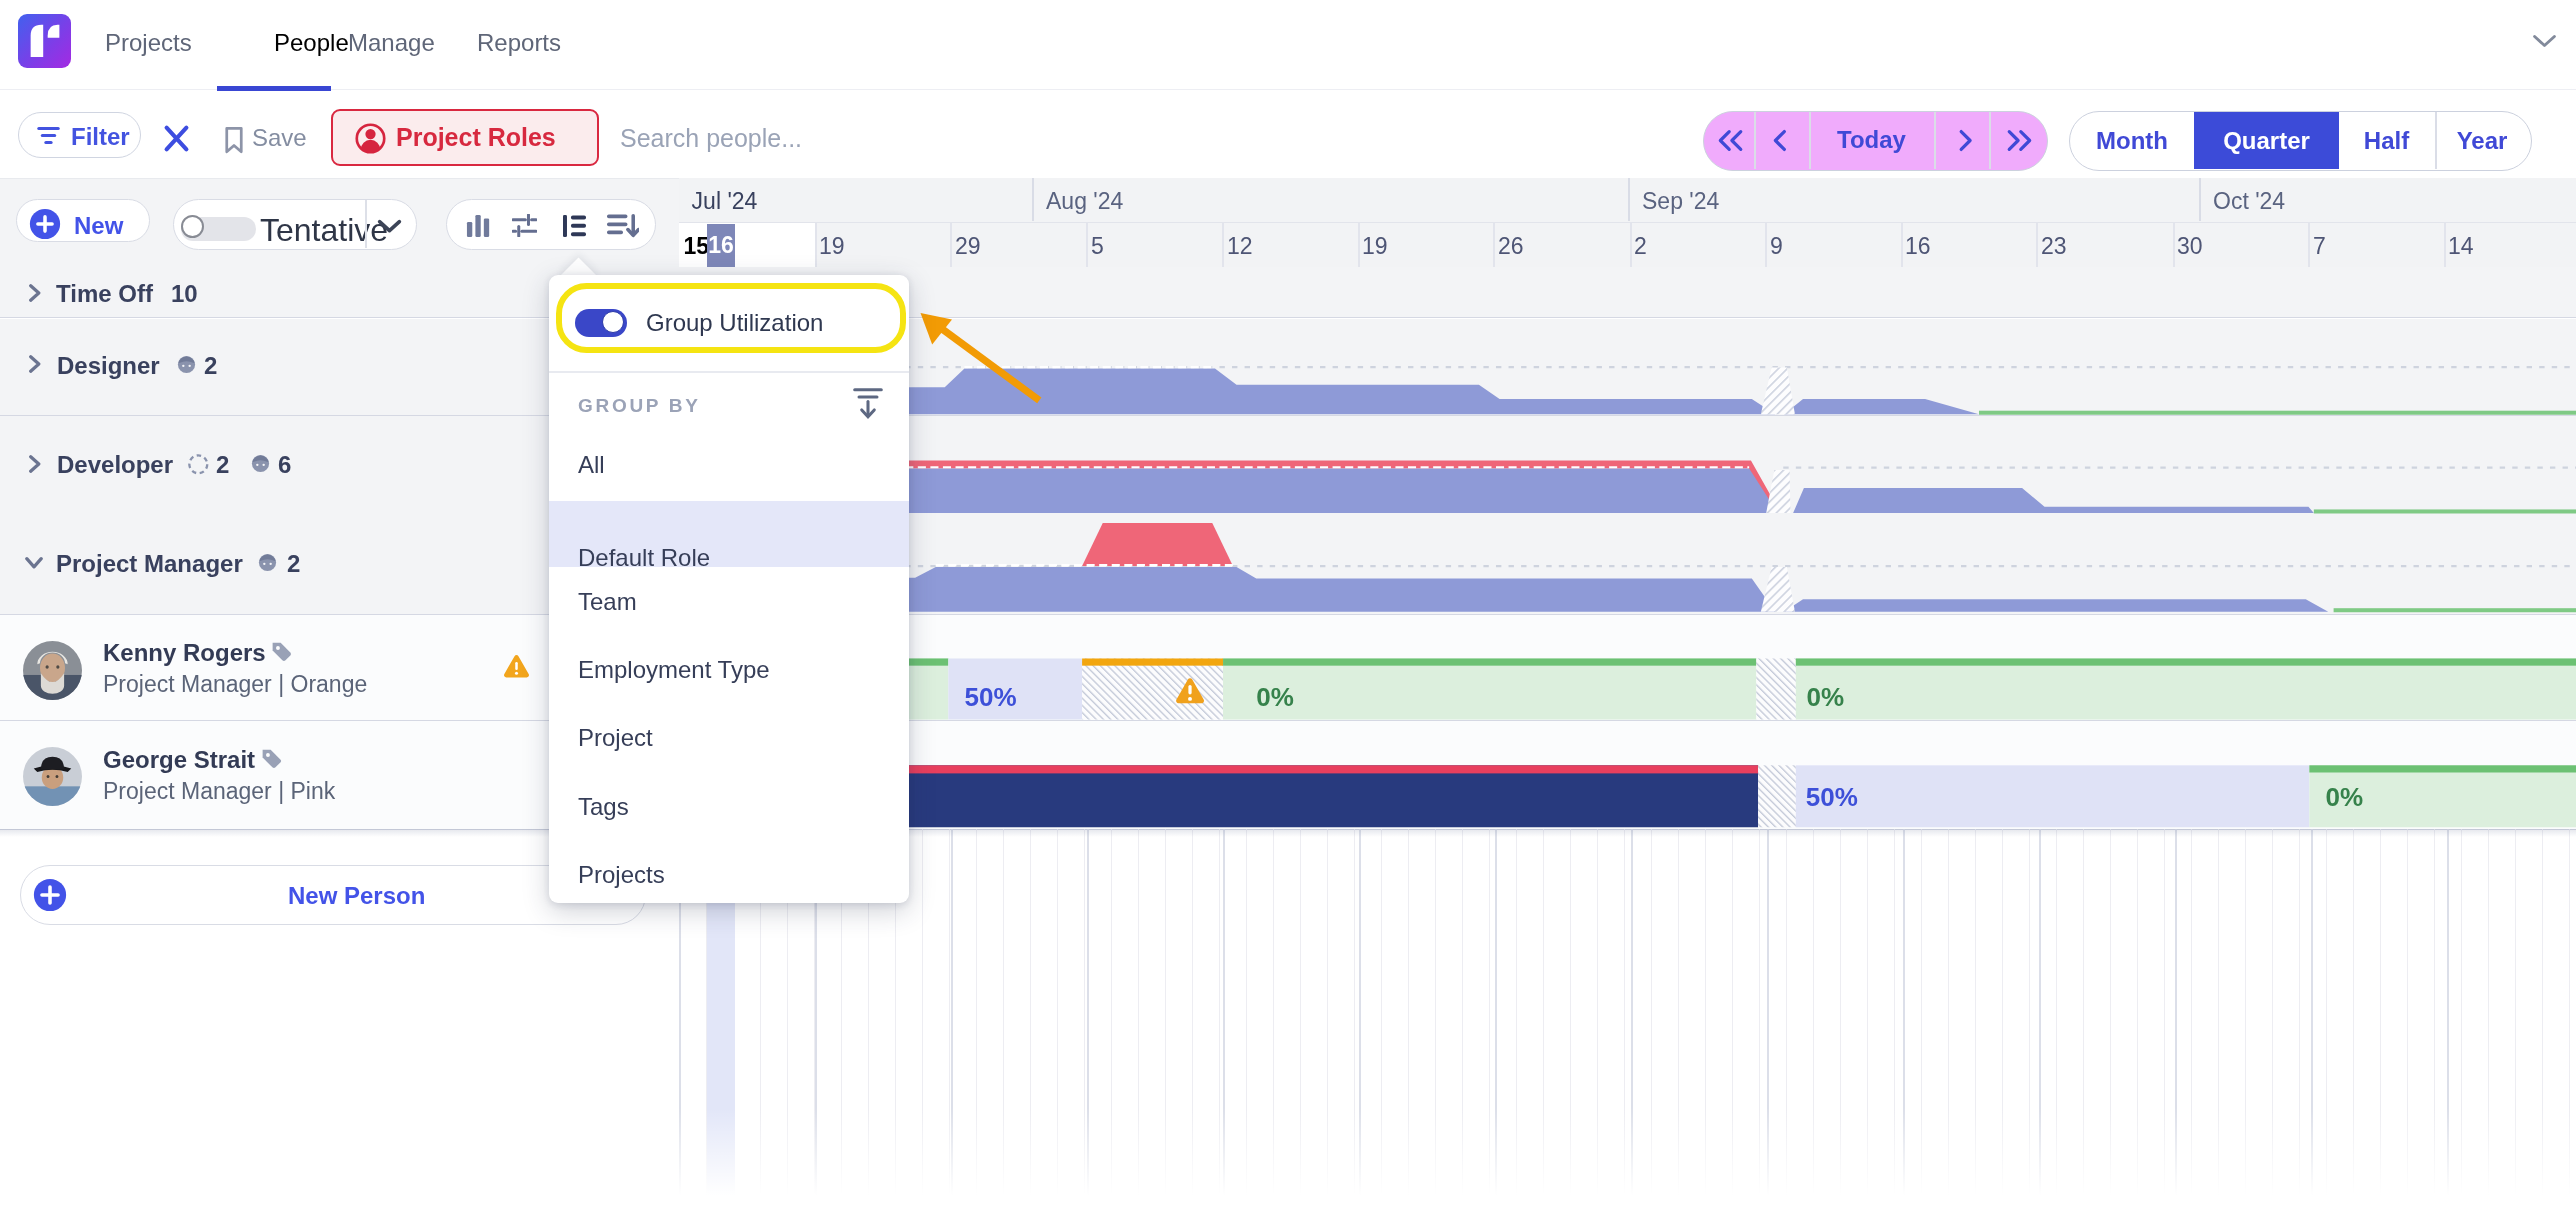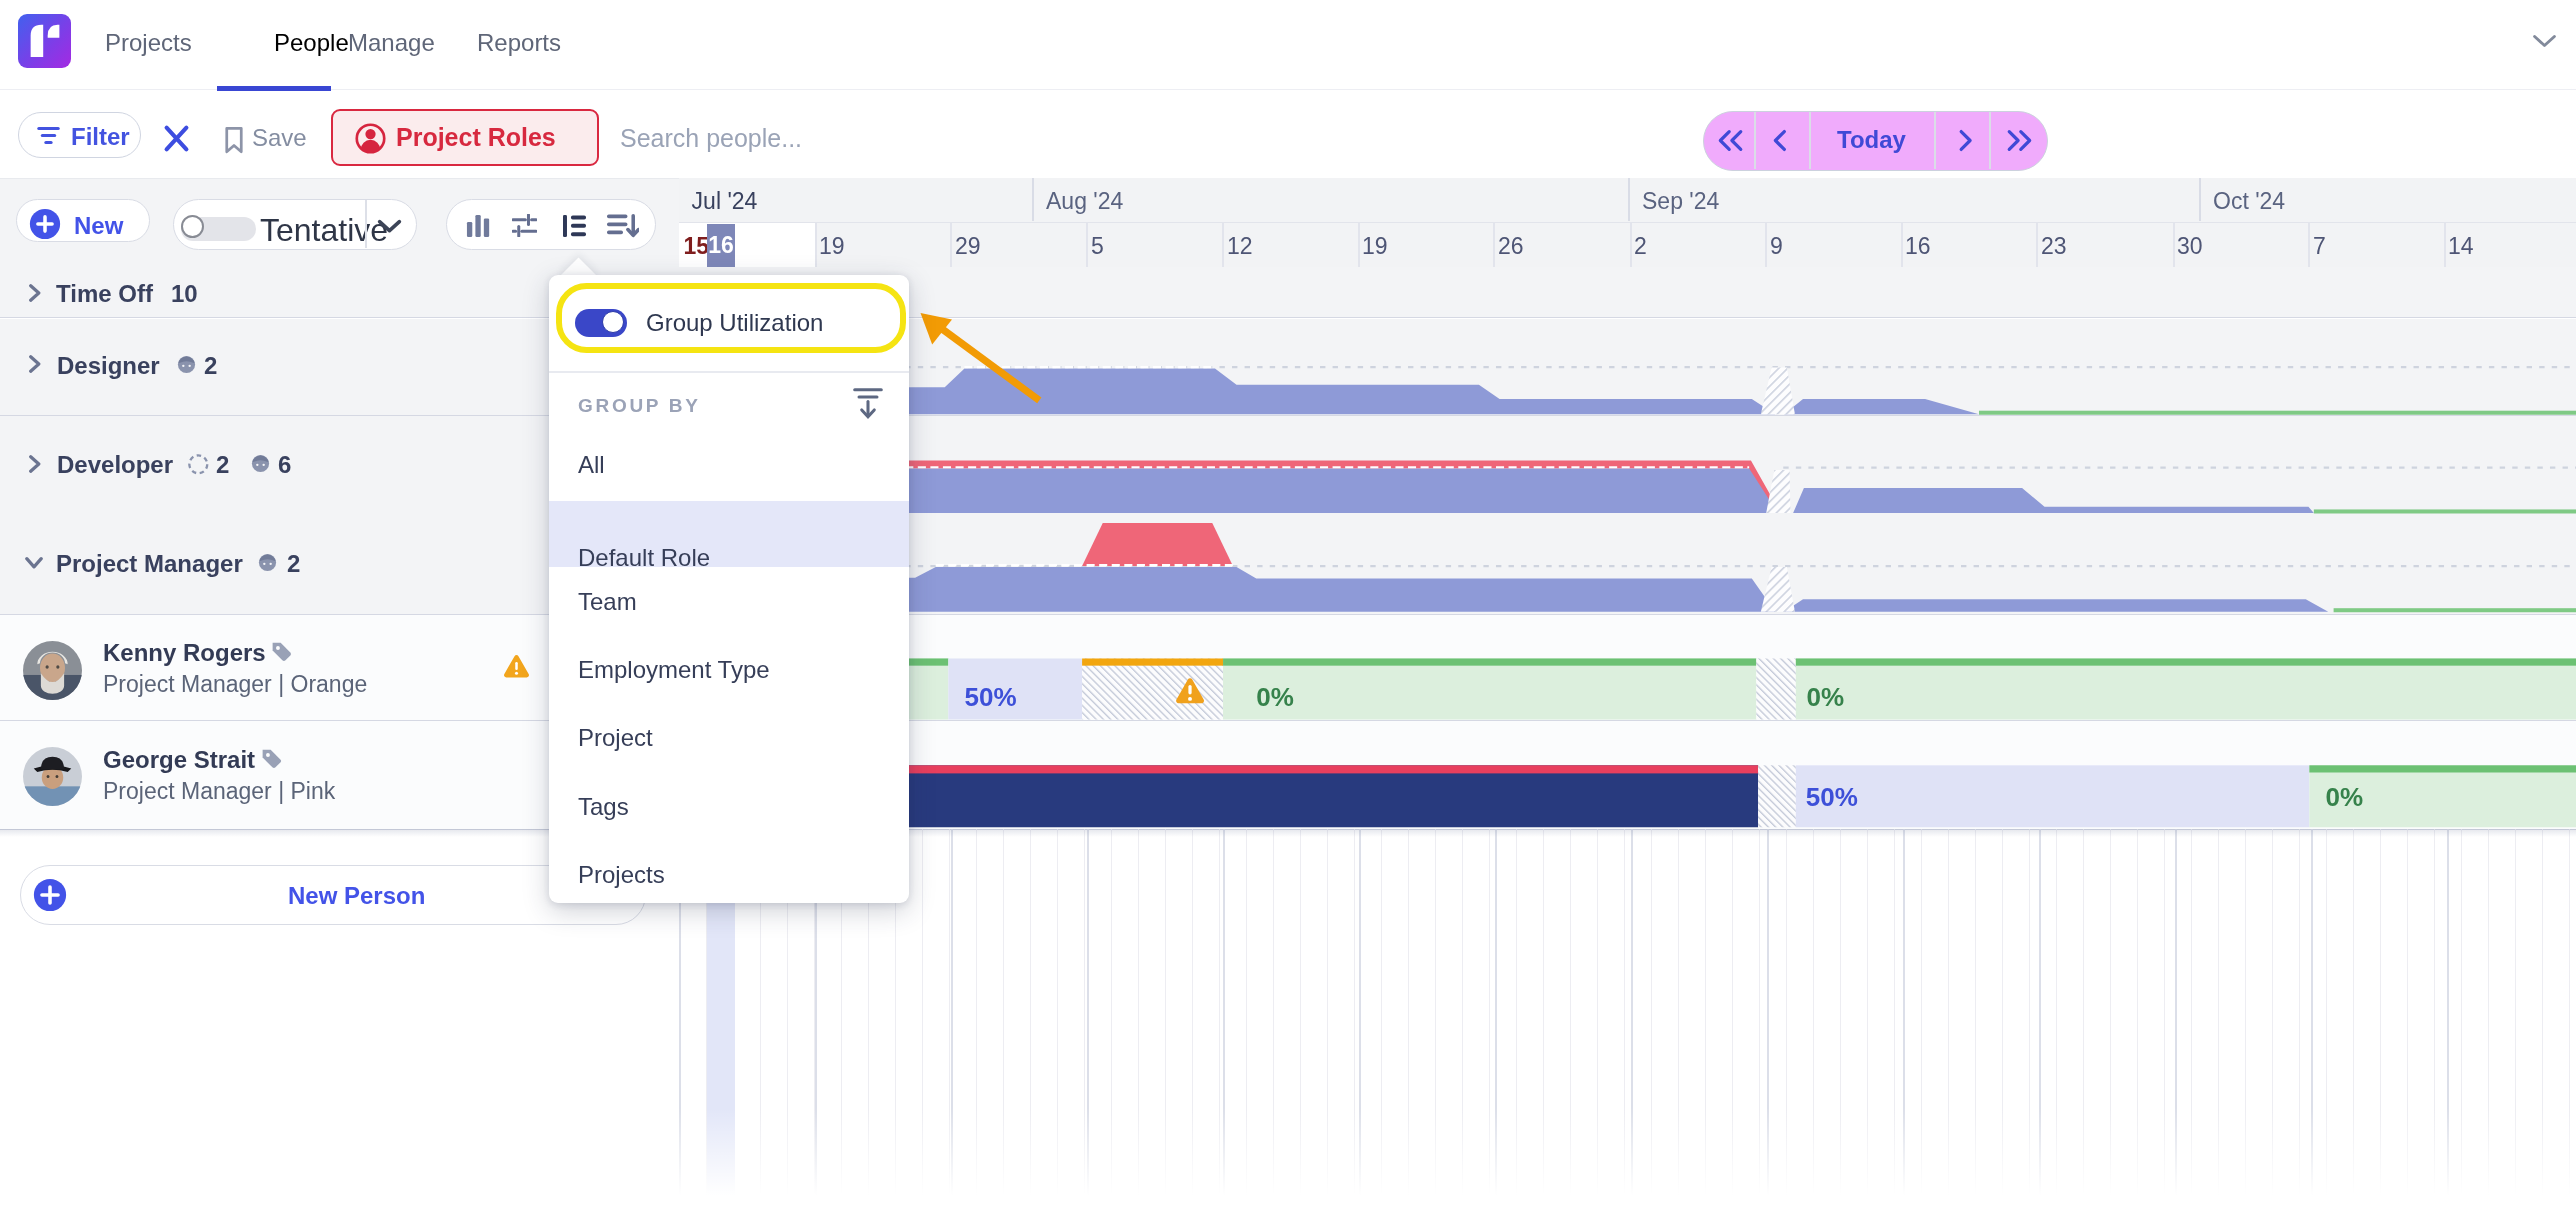--- a/index.html
+++ b/index.html
@@ -134,20 +134,27 @@
     <svg style="position:absolute;left:250px;top:16px;" width="21.5" height="25" viewBox="0 0 24 28">
       <path d="M8 4 L18 14 L8 24" fill="none" stroke="#4049d6" stroke-width="3.6" stroke-linecap="round" stroke-linejoin="round"></path>
         </svg>
     <svg style="position:absolute;left:299px;top:16px;" width="32" height="25" viewBox="0 0 36 28">
       <g fill="none" stroke="#4049d6" stroke-width="3.6" stroke-linecap="round" stroke-linejoin="round">
         <path d="M7 4 L17 14 L7 24"></path>
             <path d="M20 4 L30 14 L20 24"></path>
           </g>
         </svg>
   </div>
+  <div id="viewgrp">
+    <div class="vcell" style="left:0px; width:124px;">Month</div>
+    <div class="vcell" style="left:124px; width:145px; background:#3c4bd8; color:#fff;">Quarter</div>
+    <div class="vcell" style="left:268px; width:97px;">Half</div>
+    <div class="vcell" style="left:365px; width:94px;">Year</div>
+    <div class="pgdiv" style="left:365px;"></div>
+  </div>
 </div>
 
 <div id="band">
   <div id="newpill">
     <svg style="position:absolute;left:11.7px;top:8px;" width="32" height="32" viewBox="0 0 36 36">
       <circle cx="18" cy="18" r="17" fill="#4353e8"></circle>
       <g stroke="#fff" stroke-width="4" stroke-linecap="round">
             <line x1="18" y1="10" x2="18" y2="26"></line>
             <line x1="10" y1="18" x2="26" y2="18"></line>
           </g>
@@ -208,21 +215,21 @@
   <div class="mlabel" style="left:12.6px; color:#39415e;">Jul '24</div>
   <div class="mlabel" style="left:367px;">Aug '24</div>
   <div class="mlabel" style="left:963px;">Sep '24</div>
   <div class="mlabel" style="left:1534px;">Oct '24</div>
   <div class="msep" style="left:353px;"></div>
   <div class="msep" style="left:949px;"></div>
   <div class="msep" style="left:1520px;"></div>
 </div>
 <div id="dband">
   <div id="wk0"></div>
-  <div class="dnum" style="left:4.5px; color:#7f1d1d; font-weight:700;">15</div>
+  <div class="dnum" style="left:4.5px; color:#000000; font-weight:700;">15</div>
   <div id="todaycell">16</div>
   <div class="wsep" style="left:136px;"></div>
       <div class="dnum" style="left:140px;">19</div>
   <div class="wsep" style="left:271px;"></div>
       <div class="dnum" style="left:276px;">29</div>
   <div class="wsep" style="left:407px;"></div>
       <div class="dnum" style="left:412px;">5</div>
   <div class="wsep" style="left:543px;"></div>
       <div class="dnum" style="left:548px;">12</div>
   <div class="wsep" style="left:679px;"></div>

